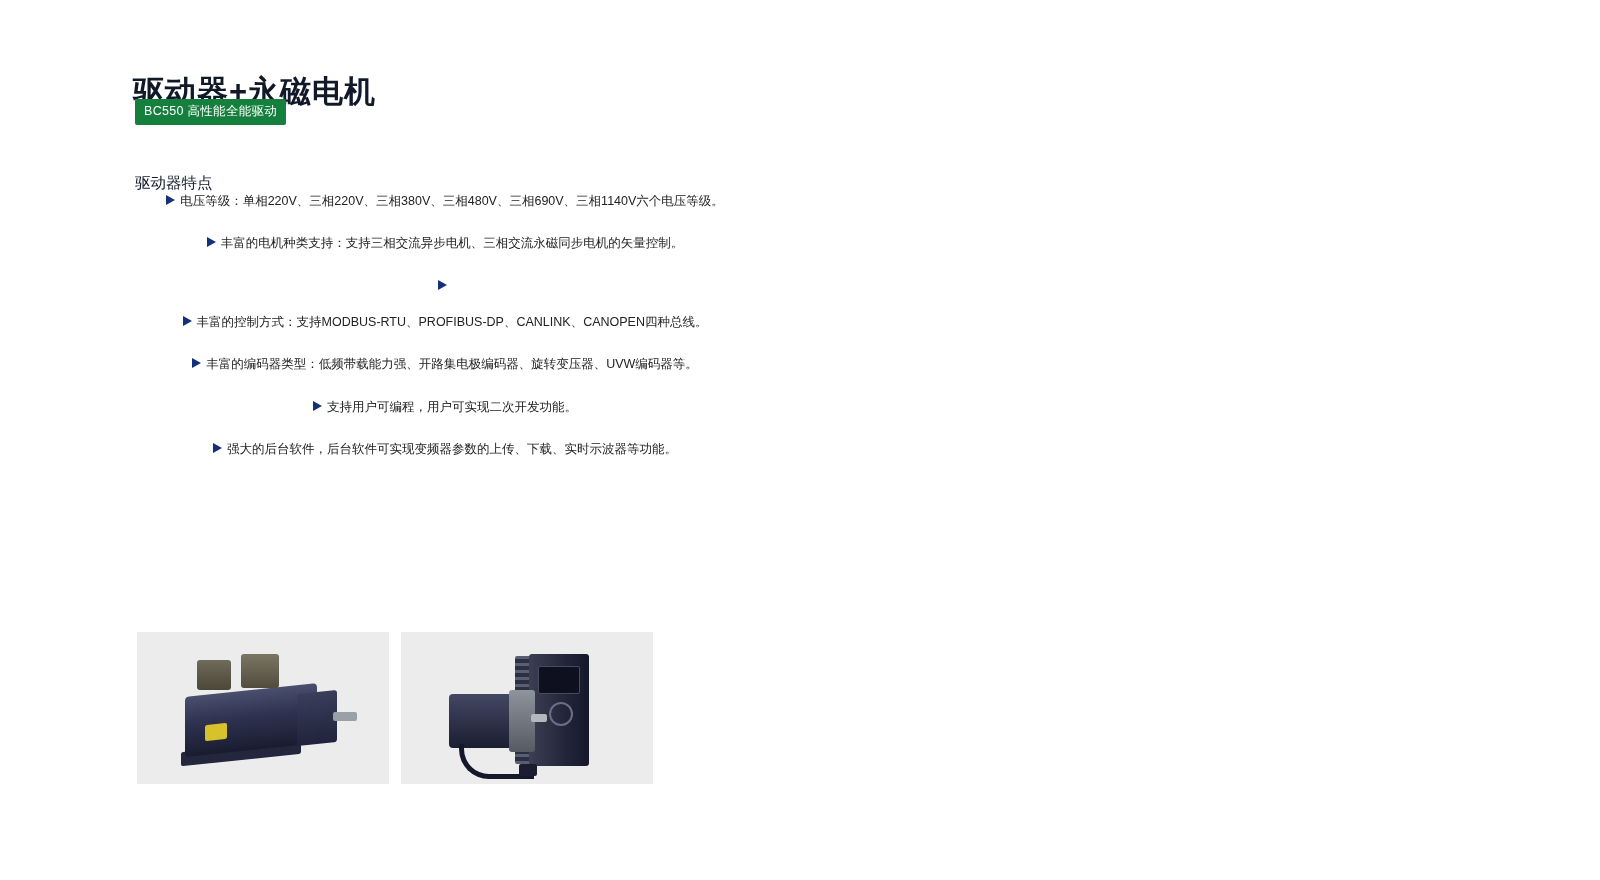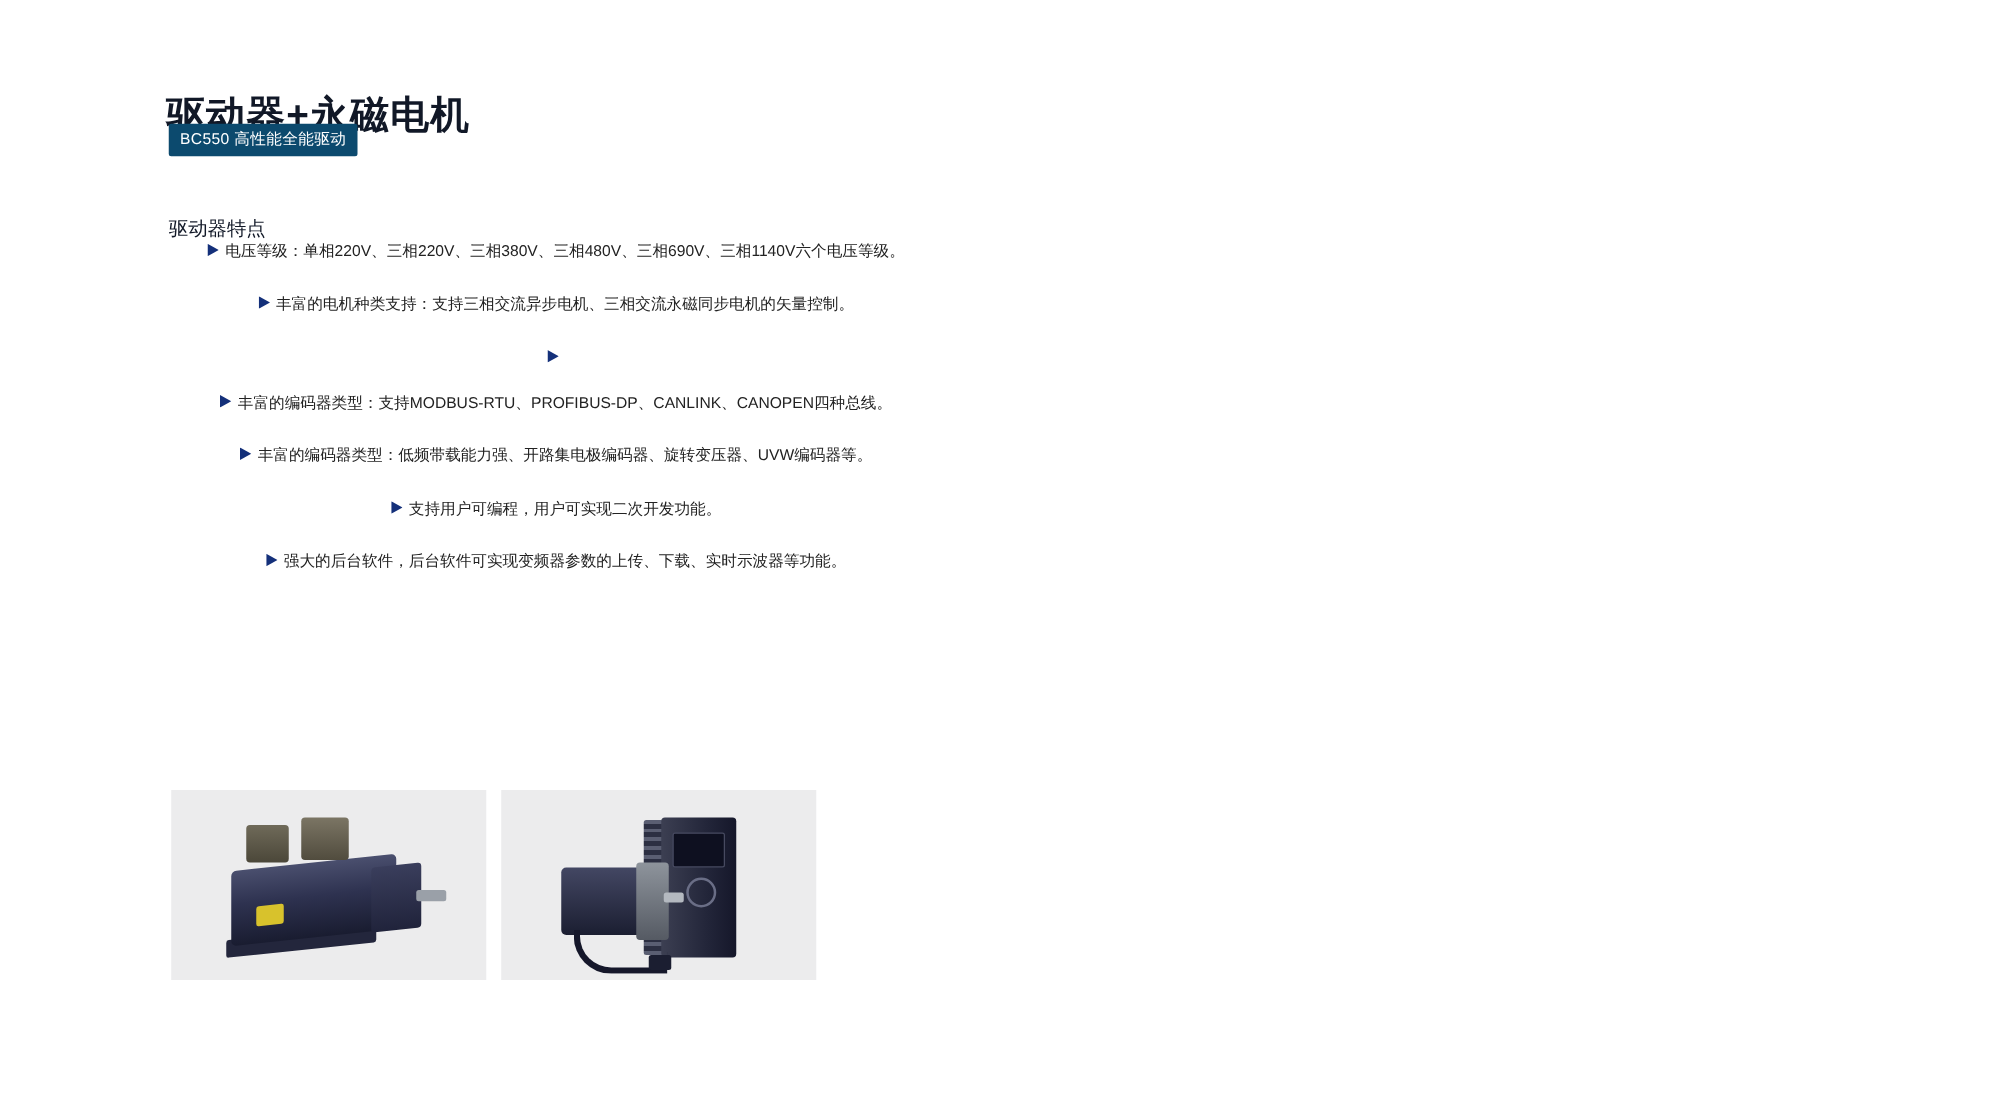--- a/index.html
+++ b/index.html
@@ -32,21 +32,21 @@
     position: absolute;
     font-size: 31px;
     font-weight: bold;
     letter-spacing: 1px;
     color: #111827;
   }
   .panel-left .title { left: 110px; top: 50px; }
 
   .subtitle-badge {
     position: absolute;
-    background: #0c4a6e;
+    background: #15803d;
     color: #ffffff;
     font-size: 12.5px;
     padding: 4px 9px 5px 9px;
     border-radius: 2px;
     letter-spacing: 0.3px;
     white-space: nowrap;
   }
   .panel-left .subtitle-badge { left: 112px; top: 99px; }
 
   .section-heading {
@@ -255,21 +255,21 @@
               <path d="M0 0 L9 5 L0 10 Z" fill="#14307a"></path>
             </svg>
         </span>
       </div>
       <div class="feature-item">
         <span class="bullet-arrow">
           <svg width="9" height="10" viewBox="0 0 9 10">
               <path d="M0 0 L9 5 L0 10 Z" fill="#14307a"></path>
             </svg>
         </span>
-        <span class="feature-text">丰富的编码器类型：支持MODBUS-RTU、PROFIBUS-DP、CANLINK、CANOPEN四种总线。</span>
+        <span class="feature-text">丰富的控制方式：支持MODBUS-RTU、PROFIBUS-DP、CANLINK、CANOPEN四种总线。</span>
       </div>
       <div class="feature-item">
         <span class="bullet-arrow">
           <svg width="9" height="10" viewBox="0 0 9 10">
               <path d="M0 0 L9 5 L0 10 Z" fill="#14307a"></path>
             </svg>
         </span>
         <span class="feature-text">丰富的编码器类型：低频带载能力强、开路集电极编码器、旋转变压器、UVW编码器等。</span>
       </div>
       <div class="feature-item">

